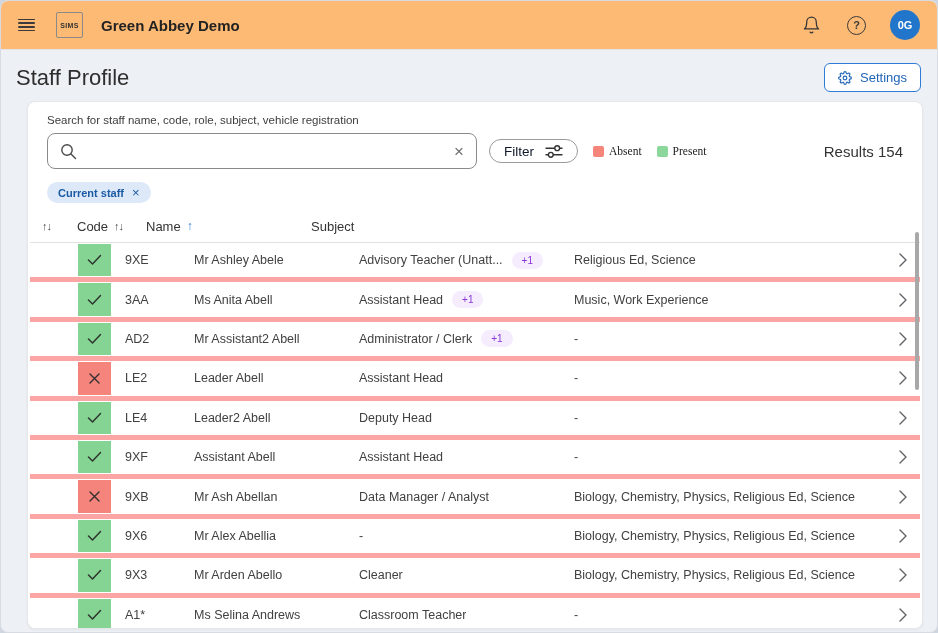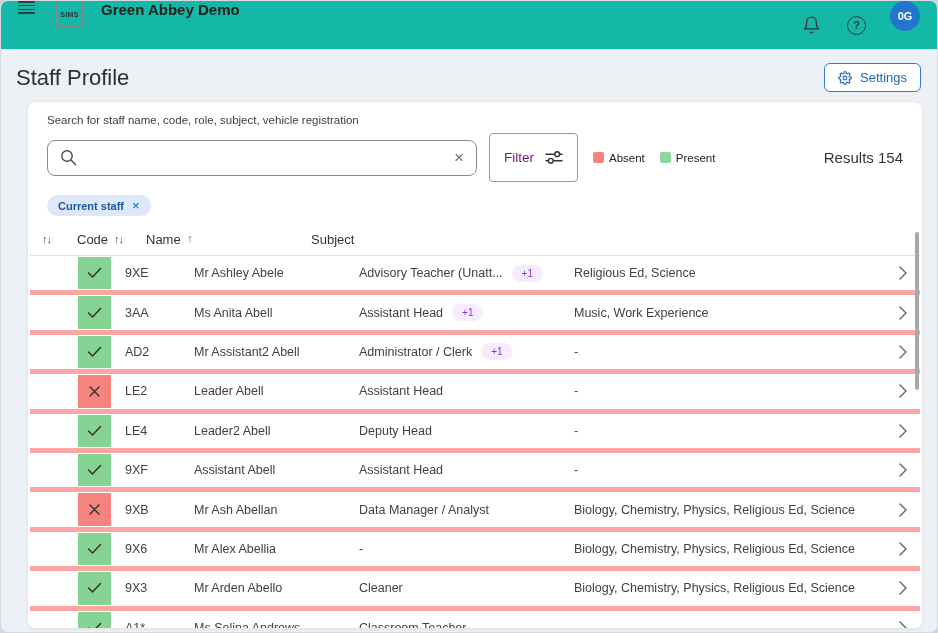--- a/index.html
+++ b/index.html
@@ -5,21 +5,21 @@
   :root{
     --present:#85d493; --absent:#f5857c; --accent:#2471c8;
     --badge-bg:#f5ecfd; --badge-text:#8636d8;
     --chip-bg:#dde9f8; --chip-text:#1b5aa4; --avatar-bg:#2176cc;
   }
   *{box-sizing:border-box;margin:0;padding:0;}
   body{font-family:"Liberation Sans","DejaVu Sans",sans-serif;background:#cfd6df;}
   .screen{width:938px;height:633px;background:#edf0f5;position:relative;overflow:hidden;border-radius:8px;border:1px solid #d8dce2;}
 
   
-  .topbar{height:49px;background:#14b8a6;border-bottom:1px solid #e4e4e4;display:flex;padding:0 17px;}
+  .topbar{height:49px;background:#fdba74;border-bottom:1px solid #e4e4e4;display:flex;align-items:center;padding:0 17px;}
   .hamburger{width:17px;display:flex;flex-direction:column;gap:2.2px;cursor:pointer;}
   .hamburger span{display:block;height:1.6px;background:#3a3a3a;border-radius:1px;}
   .sims-logo{margin-left:21px;width:27px;height:26px;border:1px solid #8a8a8a;border-radius:2px;display:flex;align-items:center;justify-content:center;font-size:7px;font-weight:bold;letter-spacing:.4px;color:#333;}
   .app-title{margin-left:18px;font-size:15px;font-weight:600;color:#222;}
   .topbar .spacer{flex:1;}
   .icon-btn{background:none;border:none;cursor:pointer;display:flex;align-items:center;justify-content:center;padding:0;margin-left:26px;}
   .help-circle{width:19px;height:19px;border:1.5px solid #3a3a3a;border-radius:50%;display:flex;align-items:center;justify-content:center;font-size:11px;color:#3a3a3a;font-weight:600;}
   .avatar{width:30px;height:30px;border-radius:50%;background:var(--avatar-bg);color:#fff;font-size:11px;font-weight:bold;display:flex;align-items:center;justify-content:center;margin-left:24px;cursor:pointer;}
 
   
@@ -28,23 +28,23 @@
   .settings-btn{display:flex;align-items:center;gap:8px;background:#fff;border:1px solid #2e7cd6;color:#2166b8;border-radius:6px;padding:6px 13px;font-size:13px;cursor:pointer;font-family:inherit;}
 
   
   .card{position:absolute;left:26px;right:14px;top:100px;height:528px;background:#fff;border:1px solid #e7e7e7;border-radius:8px;box-shadow:0 1px 3px rgba(0,0,0,.05);overflow:hidden;}
   .card-top{padding:12px 19px 0 19px;}
   .search-label{font-size:11.5px;color:#3d3d3d;margin-bottom:7px;}
   .search-row{display:flex;align-items:center;}
   .search-box{width:430px;height:36px;border:1.3px solid #8a8a8a;border-radius:8px;display:flex;align-items:center;padding:0 12px;background:#fff;}
   .search-box input{flex:1;border:none;outline:none;font-size:13px;margin-left:10px;font-family:inherit;color:#333;background:transparent;}
   .clear-x{color:#6f6f6f;font-size:17px;line-height:1;cursor:pointer;background:none;border:none;padding:0;}
-  .filter-btn{margin-left:12px;height:49px;display:flex;align-items:center;gap:11px;border:1.3px solid #9a9a9a;border-radius:4px;background:#fff;padding:0 14px;font-size:13.5px;color:#701a75;cursor:pointer;font-family:inherit;}
+  .filter-btn{margin-left:12px;height:24px;display:flex;align-items:center;gap:11px;border:1.3px solid #9a9a9a;border-radius:12px;background:#fff;padding:0 14px;font-size:13.5px;color:#0f172a;cursor:pointer;font-family:inherit;}
   .legend{display:flex;align-items:center;gap:15px;margin-left:15px;}
-  .legend-item{display:flex;align-items:center;gap:5px;}
+  .legend-item{display:flex;align-items:center;gap:5px;font-family:Liberation Serif, serif;}
   .legend-swatch{width:11px;height:11px;border-radius:2px;display:inline-block;}
   .search-row .spacer{flex:1;}
   .results{font-size:15px;color:#333;}
   .chip-row{margin-top:13px;display:flex;align-items:flex-end;}
   .chip{display:flex;align-items:center;gap:8px;background:var(--chip-bg);color:var(--chip-text);border-radius:12px;padding:4px 11px;font-size:11px;font-weight:600;}
   .chip-x{color:var(--chip-text);font-size:13px;line-height:1;cursor:pointer;background:none;border:none;padding:0;font-weight:400;}
 
   
   .table{margin-top:7px;padding:0 2px;}
   .thead,.trow{display:grid;grid-template-columns:33px 69px 165px 215px 1fr 34px;align-items:center;}

